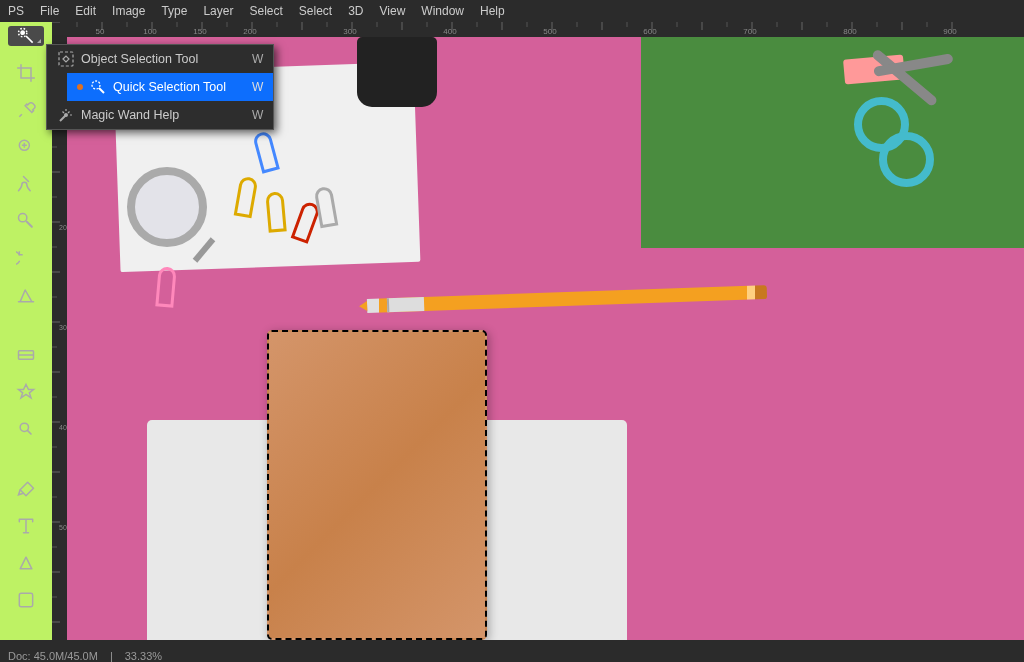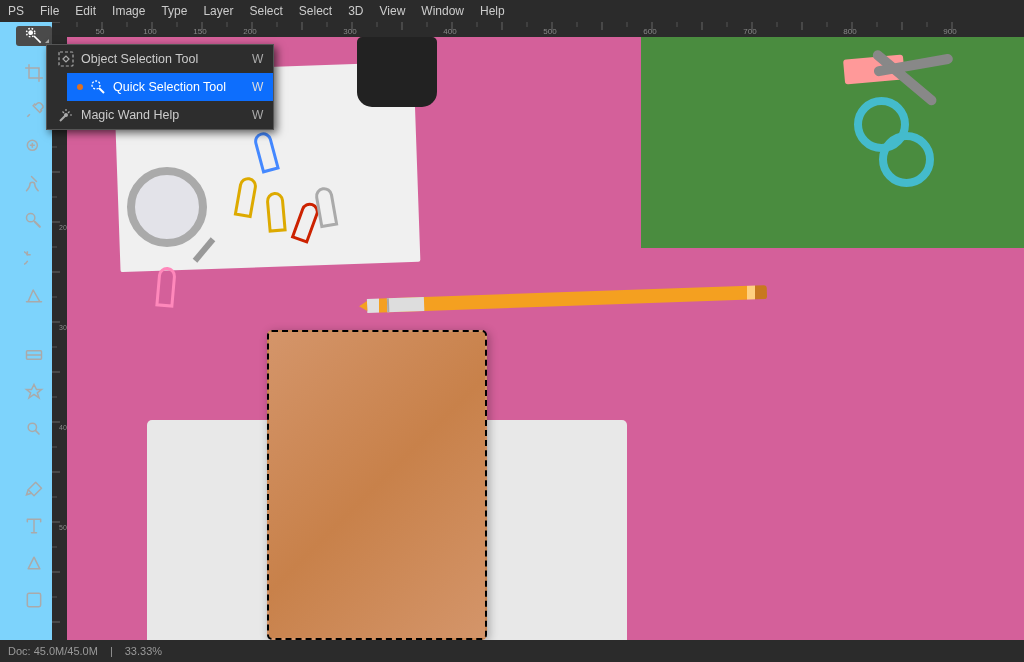--- a/index.html
+++ b/index.html
@@ -38,24 +38,24 @@
 
     .main-area {
       display: flex;
       flex: 1;
       overflow: hidden;
     }
 
     
     .toolbar {
       width: 52px;
-      background: #7dd3fc;
+      background: #bef264;
       display: flex;
       flex-direction: column;
-      align-items: flex-end;
+      align-items: center;
       padding-top: 4px;
       gap: 17px;
       flex-shrink: 0;
       position: relative;
       z-index: 10;
     }
 
     .tool-btn {
       width: 36px;
       height: 36px;
@@ -419,21 +419,21 @@
       border-radius: 5px;
       border: 2px dashed #000;
       box-shadow: 2px 2px 10px rgba(0,0,0,0.3);
     }
 
     
     .status-bar {
       height: 22px;
       background: #2b2b2b;
       display: flex;
-      align-items: center;
+      align-items: flex-end;
       padding: 0 8px;
       gap: 12px;
       flex-shrink: 0;
     }
     .status-item {
       color: #999;
       font-size: 11px;
     }
 
     

